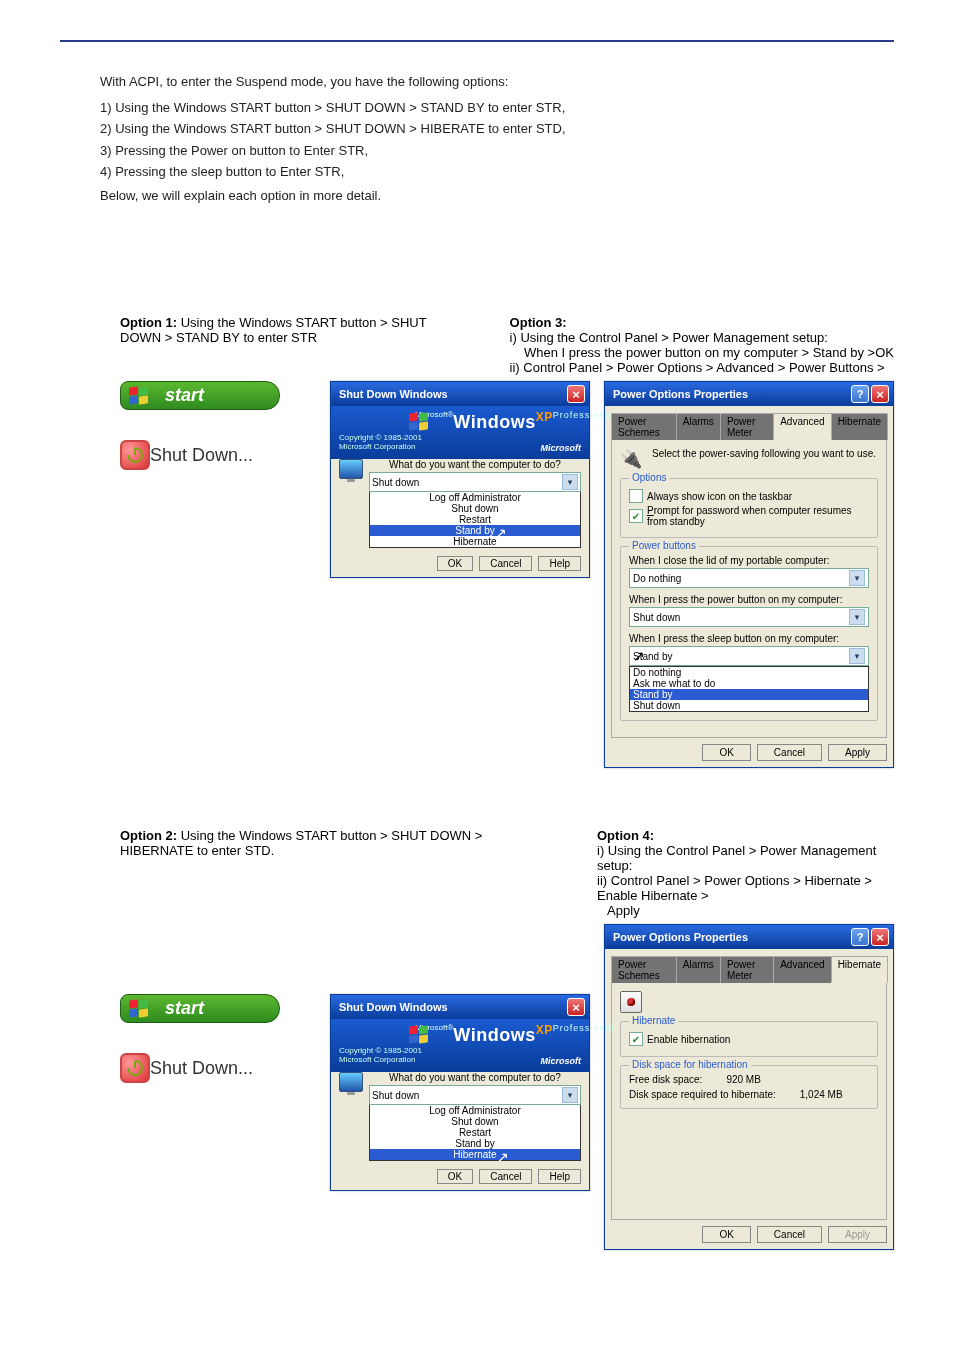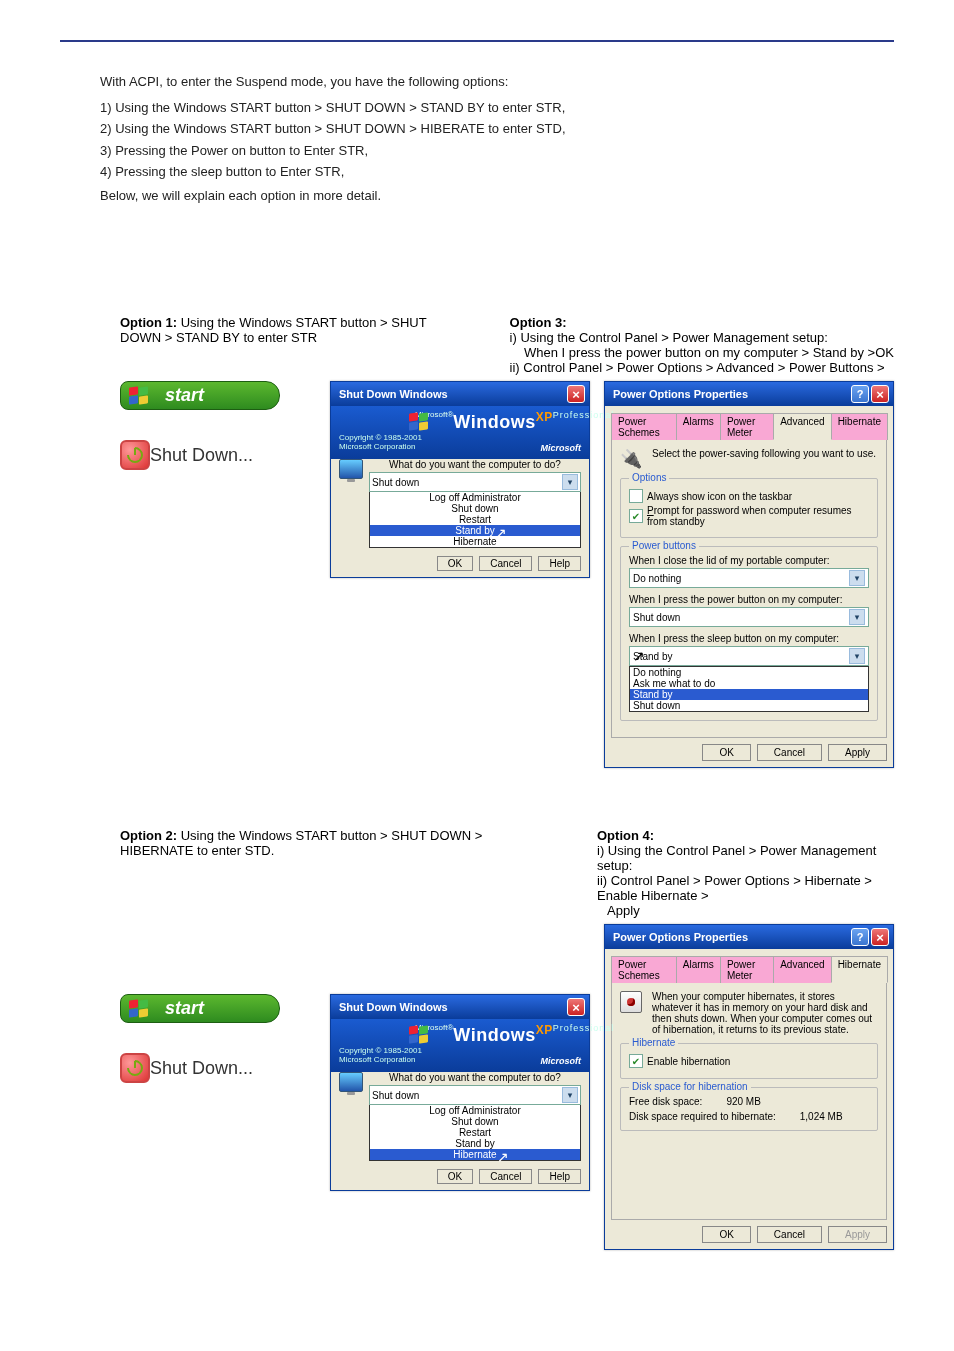--- a/index.html
+++ b/index.html
@@ -81,21 +81,21 @@
     box-sizing:border-box; margin-top:2px;
   }
   .combo .arrow { width:14px; height:14px; background:#cde; border:1px solid #9bd; display:flex; align-items:center; justify-content:center; font-size:9px; color:#246;}
   .dropdown-list { border:1px solid #333; border-top:none; background:#fff; font-size:10px; }
   .dropdown-list div { padding:0px 3px; }
   .dropdown-list .hi { background:#2a5bd0; color:#fff; }
   .footer-btns { display:flex; justify-content:flex-end; gap:6px; padding:4px 8px 6px 8px; }
   .btn { border:1px solid #888; background:#ece9d8; padding:1px 10px; font-size:10px; }
   
   .tabs { display:flex; border-bottom:1px solid #aaa; margin:6px 6px 0 6px; font-size:10px;}
-  .tab { border:1px solid #aaa; border-bottom:none; background:#f9a8d4; padding:2px 6px; margin-right:-1px; position:relative; top:1px;}
+  .tab { border:1px solid #aaa; border-bottom:none; background:#737373; padding:2px 6px; margin-right:-1px; position:relative; top:1px;}
   .tab.active { background:#ece9d8; border-bottom:1px solid #ece9d8; z-index:1; }
   .tabbody { border:1px solid #aaa; border-top:none; margin:0 6px 6px 6px; padding:8px; font-size:10px; background:#ece9d8;}
   .descrow { display:flex; gap:8px; margin-bottom:8px; align-items:flex-start;}
   .descrow .licon { width:24px; flex-shrink:0; text-align:center; }
   .plug-icon { font-size:18px; }
   .groupbox { border:1px solid #bbb; border-radius:2px; padding:8px; margin-bottom:8px; position:relative; }
   .groupbox .legend { position:absolute; top:-7px; left:8px; background:#ece9d8; padding:0 3px; color:#2a5bd0; font-size:10px;}
   .chk { display:flex; align-items:center; gap:4px; margin:2px 0;}
   .chkbox { width:12px; height:12px; border:1px solid #7a9; background:#fff; display:flex; align-items:center; justify-content:center; font-size:10px; color:#2a8a2a; flex-shrink:0;}
   .label { color:#000; }
@@ -376,21 +376,20 @@
         <div class="tab">Alarms</div>
         <div class="tab">Power Meter</div>
         <div class="tab">Advanced</div>
         <div class="tab active">Hibernate</div>
       </div>
       <div class="tabbody" style="min-height:220px;">
         <div class="descrow">
           <div class="licon">
               <div class="hib-icon"></div>
             </div>
-          <div>When your computer hibernates, it stores whatever it has in memory on your hard disk and then shuts down. When your computer comes out of hibernation, it returns to its previous state.</div>
         </div>
         <div class="groupbox">
           <span class="legend">Hibernate</span>
           <div class="chk">
             <span class="chkbox">✔</span>
               <span class="label">Enable hibernation</span>
           </div>
         </div>
         <div class="groupbox">
           <span class="legend">Disk space for hibernation</span>

